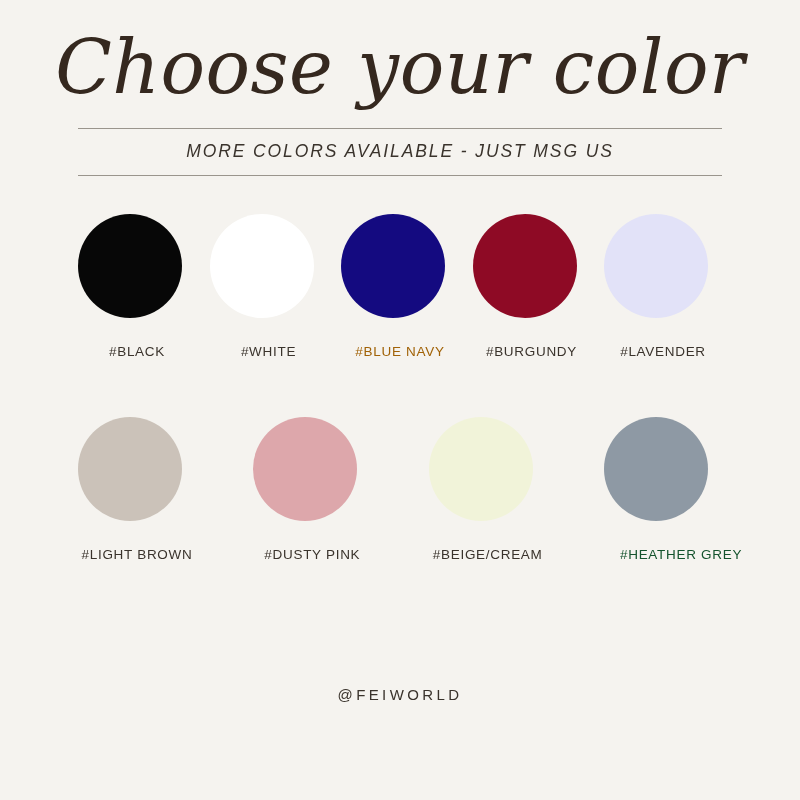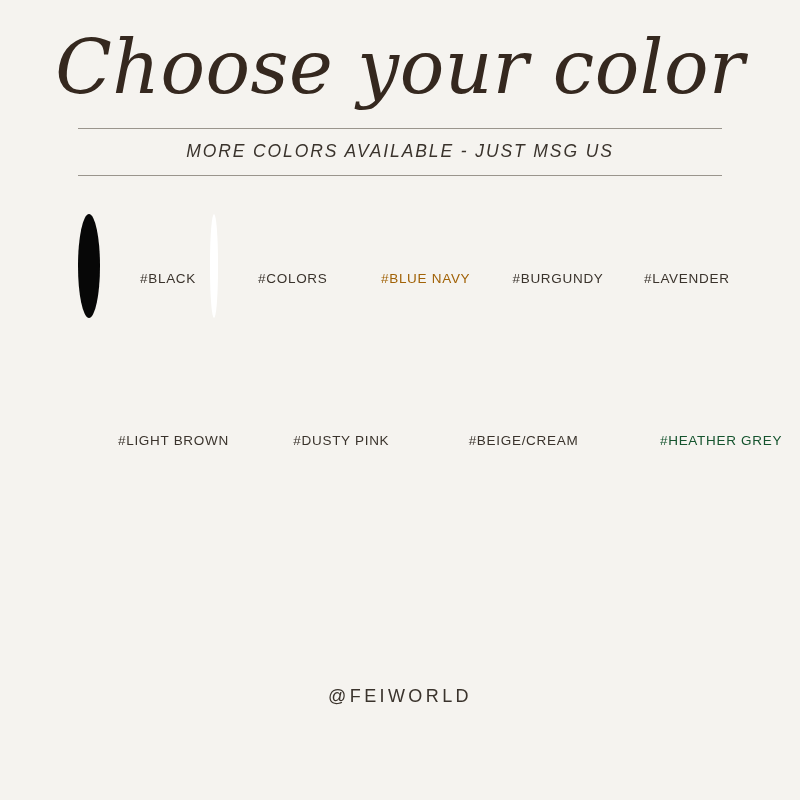--- a/index.html
+++ b/index.html
@@ -77,22 +77,21 @@
 
   .row {
     display: flex;
     justify-content: space-between;
     align-items: flex-start;
   }
 
   .swatch {
     width: 118px;
     display: flex;
-    align-items: center;
-    gap: 40px;
+    flex-direction: column;
   }
 
   .dot {
     width: 104px;
     height: 104px;
     border-radius: 50%;
   }
 
   .swatch-label {
     margin-top: 26px;
@@ -108,21 +107,21 @@
   .footer {
     position: absolute;
     left: 0;
     right: 0;
     top: 686px;
     text-align: center;
   }
 
   .handle {
     font-family: "Liberation Sans", sans-serif;
-    font-size: 18px;
+    font-size: 15px;
     letter-spacing: 3.4px;
     color: #3a332c;
     white-space: nowrap;
   }
 </style>
 </head>
 <body style="background: rgb(245, 243, 239);">
 
 <div class="page">
 
@@ -138,21 +137,21 @@
 
   <div class="grid">
 
     <div class="row">
       <div class="swatch">
         <div class="dot" style="background: rgb(7, 7, 7);"></div>
         <div class="swatch-label" style="color: rgb(58, 51, 44);">#BLACK</div>
       </div>
       <div class="swatch">
         <div class="dot" style="background: rgb(255, 255, 255);"></div>
-        <div class="swatch-label" style="color: rgb(58, 51, 44);">#COLORS</div>
+        <div class="swatch-label" style="color: rgb(58, 51, 44);">#WHITE</div>
       </div>
       <div class="swatch">
         <div class="dot" style="background: rgb(20, 10, 128);"></div>
         <div class="swatch-label" style="color: #a16207;">#BLUE NAVY</div>
       </div>
       <div class="swatch">
         <div class="dot" style="background: rgb(142, 10, 37);"></div>
         <div class="swatch-label" style="color: rgb(58, 51, 44);">#BURGUNDY</div>
       </div>
       <div class="swatch">

